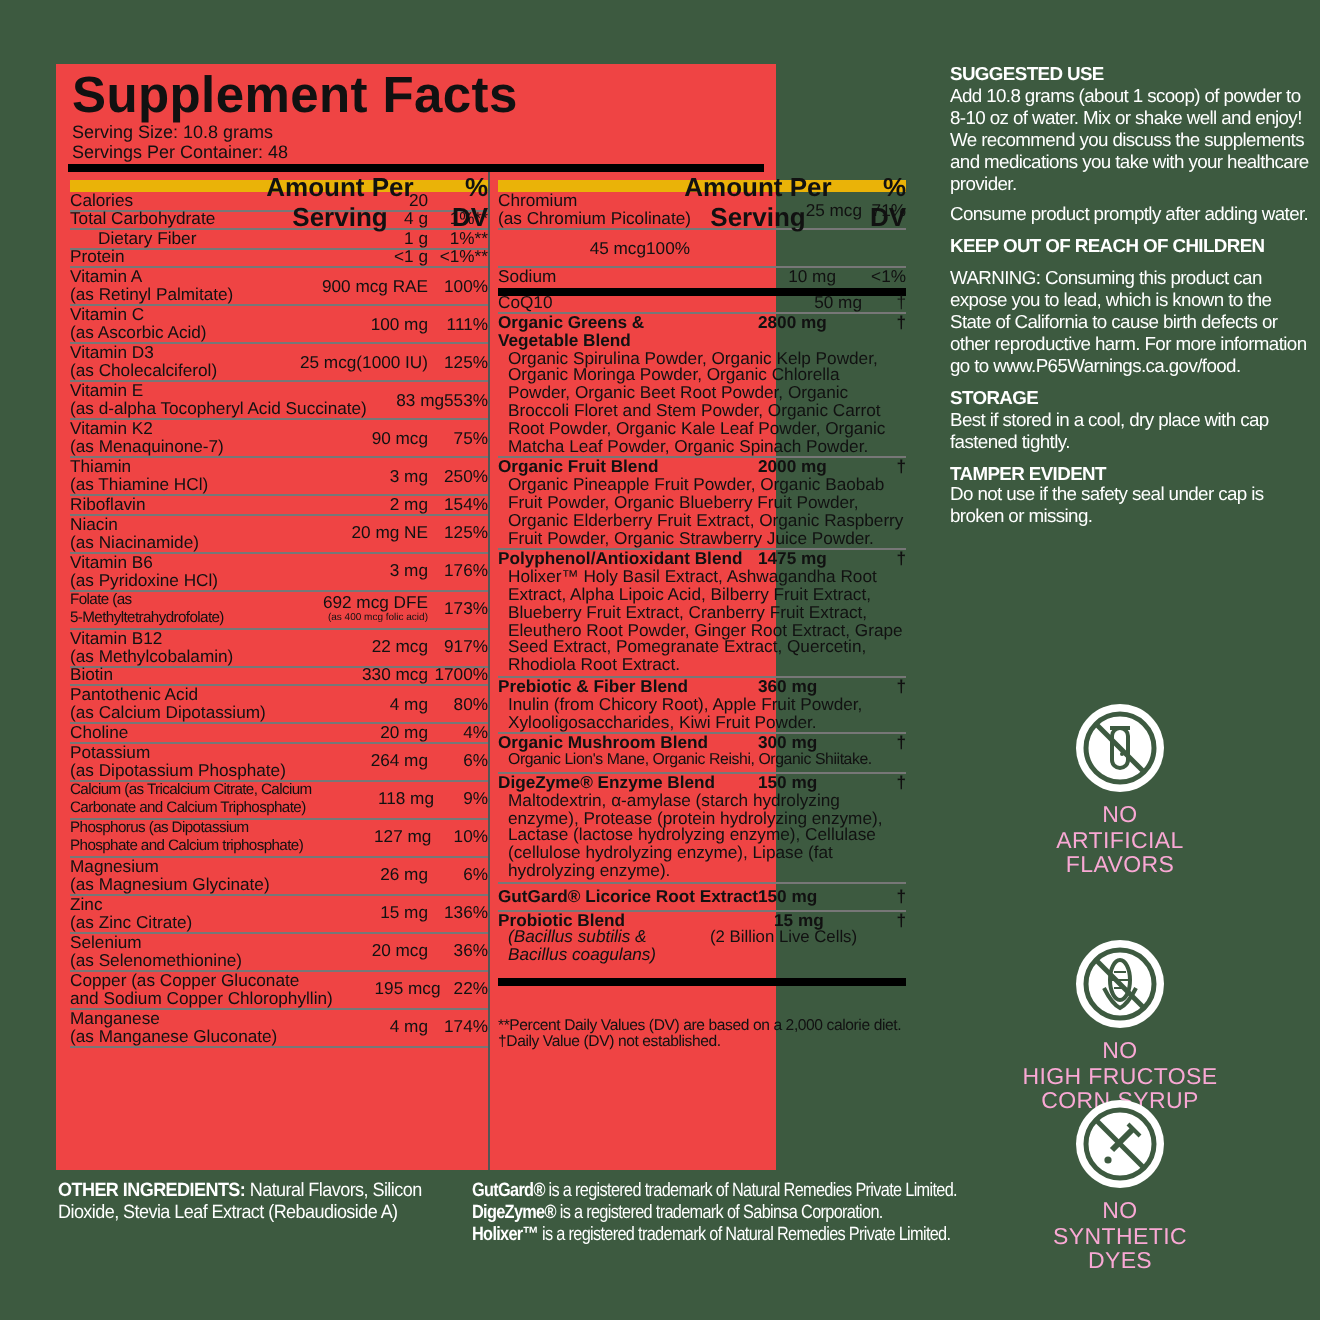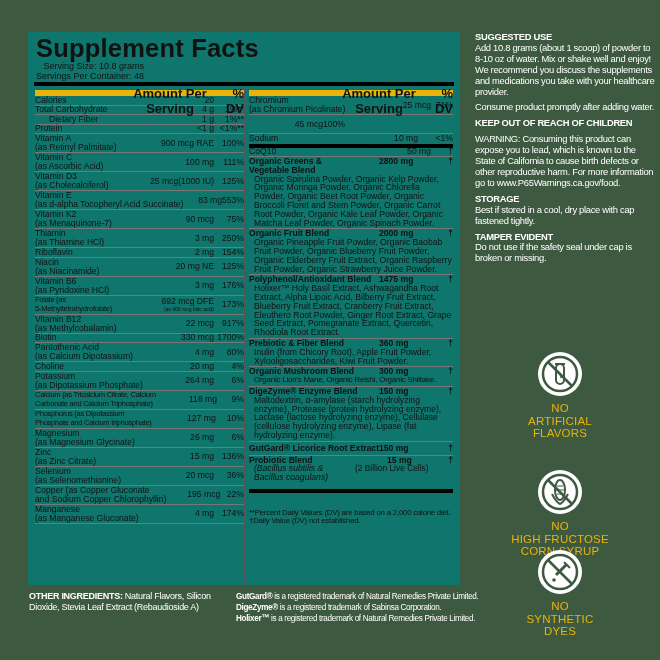--- a/index.html
+++ b/index.html
@@ -1,21 +1,21 @@
 <!DOCTYPE html>
 <html><head>
 <meta charset="utf-8">
 <style>
   * { box-sizing: border-box; margin: 0; padding: 0; }
   html, body { width: 660px; height: 660px; overflow: hidden; }
   body { background: #3d5a40; font-family: "Liberation Sans", sans-serif; position: relative; color: #111; }
 
-  .panel { position: absolute; left: 28px; top: 32px; width: 432px; height: 553px; background: #0f766e; }
+  .panel { position: absolute; left: 28px; top: 32px; width: 360px; height: 553px; background: #ef4444; }
   .title { position: absolute; left: 8px; top: 2px; font-size: 25.5px; font-weight: bold; letter-spacing: 0.2px; font-family: "Liberation Sans", sans-serif; }
-  .serving { position: absolute; left: 8px; top: 30px; font-size: 9px; line-height: 9.5px; text-align: right; }
+  .serving { position: absolute; left: 8px; top: 30px; font-size: 9px; line-height: 9.5px; }
   .thickbar { position: absolute; left: 6px; right: 6px; top: 50px; height: 4px; background: #000; }
   .colsep { position: absolute; left: 216px; top: 54px; width: 1px; bottom: 0; background: #555; }
 
   .col { position: absolute; top: 54px; }
   .col.left { left: 7px; width: 209px; }
   .col.right { left: 221px; width: 204px; }
 
   .hdr { height: 10px; font-size: 13px; font-weight: bold; display: flex; border-bottom: 6px solid #eab308; align-items: flex-start; }
   .hdr .a { margin-left: auto; width: 92px; text-align: center; }
   .hdr .d { width: 28px; text-align: right; }
@@ -51,21 +51,21 @@
 
   .other { position: absolute; left: 29px; top: 590px; width: 195px; color: #fff; font-size: 9.6px; line-height: 11px; font-family: "Liberation Sans", sans-serif; letter-spacing: -0.3px; transform: scaleX(0.94); transform-origin: left; }
   .other b { font-weight: bold; }
   .tm { position: absolute; left: 236px; top: 590px; width: 300px; color: #fff; font-size: 9.6px; line-height: 11px; letter-spacing: -0.4px; transform: scaleX(0.85); transform-origin: left; }
   .tm b { font-weight: bold; }
 
   .side { position: absolute; left: 475px; top: 32px; width: 180px; color: #fff; font-size: 9.4px; line-height: 10.9px; letter-spacing: -0.3px; }
   .side .blk { margin-bottom: 5px; }
   .side .hd { font-weight: bold; }
 
-  .badge { position: absolute; left: 500px; width: 120px; text-align: center; color: #eab308; }
+  .badge { position: absolute; left: 500px; width: 120px; text-align: center; color: #f9a8d4; }
   .badge .circle { width: 44px; height: 44px; border-radius: 50%; background: #fff; margin: 0 auto; display: flex; align-items: center; justify-content: center; }
   .badge .circle svg { width: 40px; height: 40px; }
   .badge .lbl { font-size: 11.5px; line-height: 12.5px; margin-top: 6px; font-weight: normal; letter-spacing: 0.2px; }
 </style>
 </head>
 <body>
 
 <div class="panel">
   <div class="title">Supplement Facts</div>
   <div class="serving">

